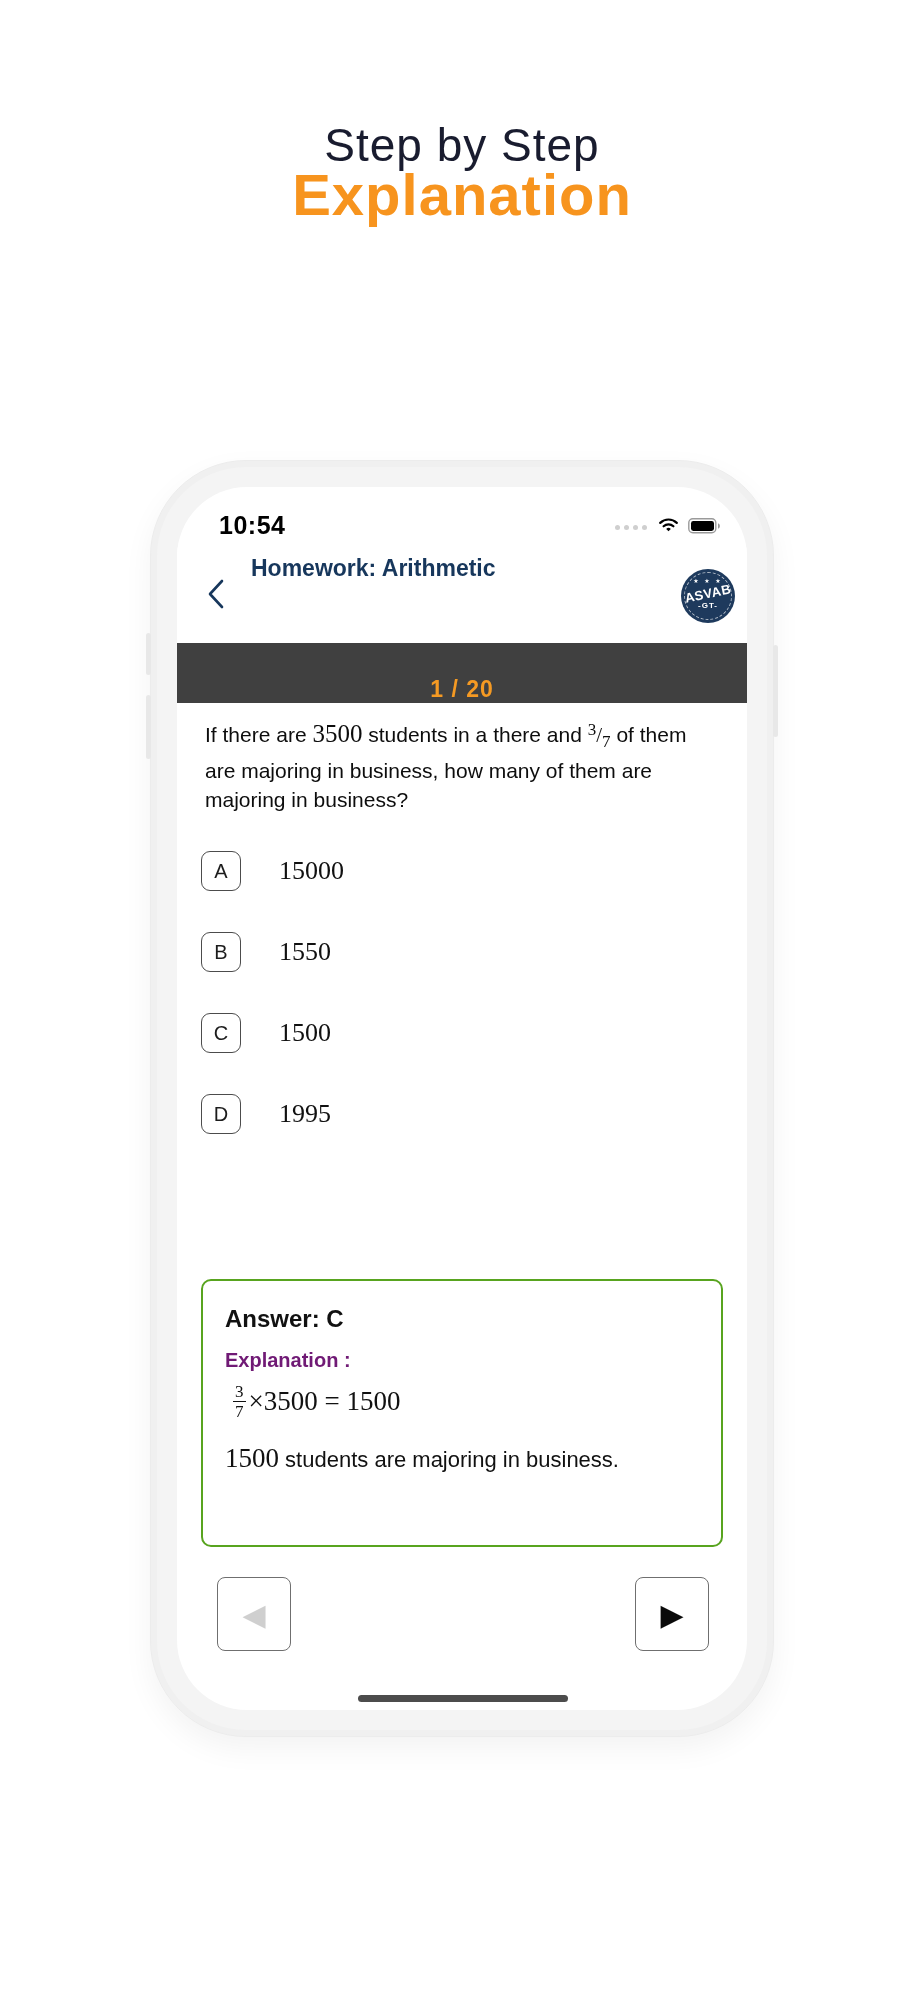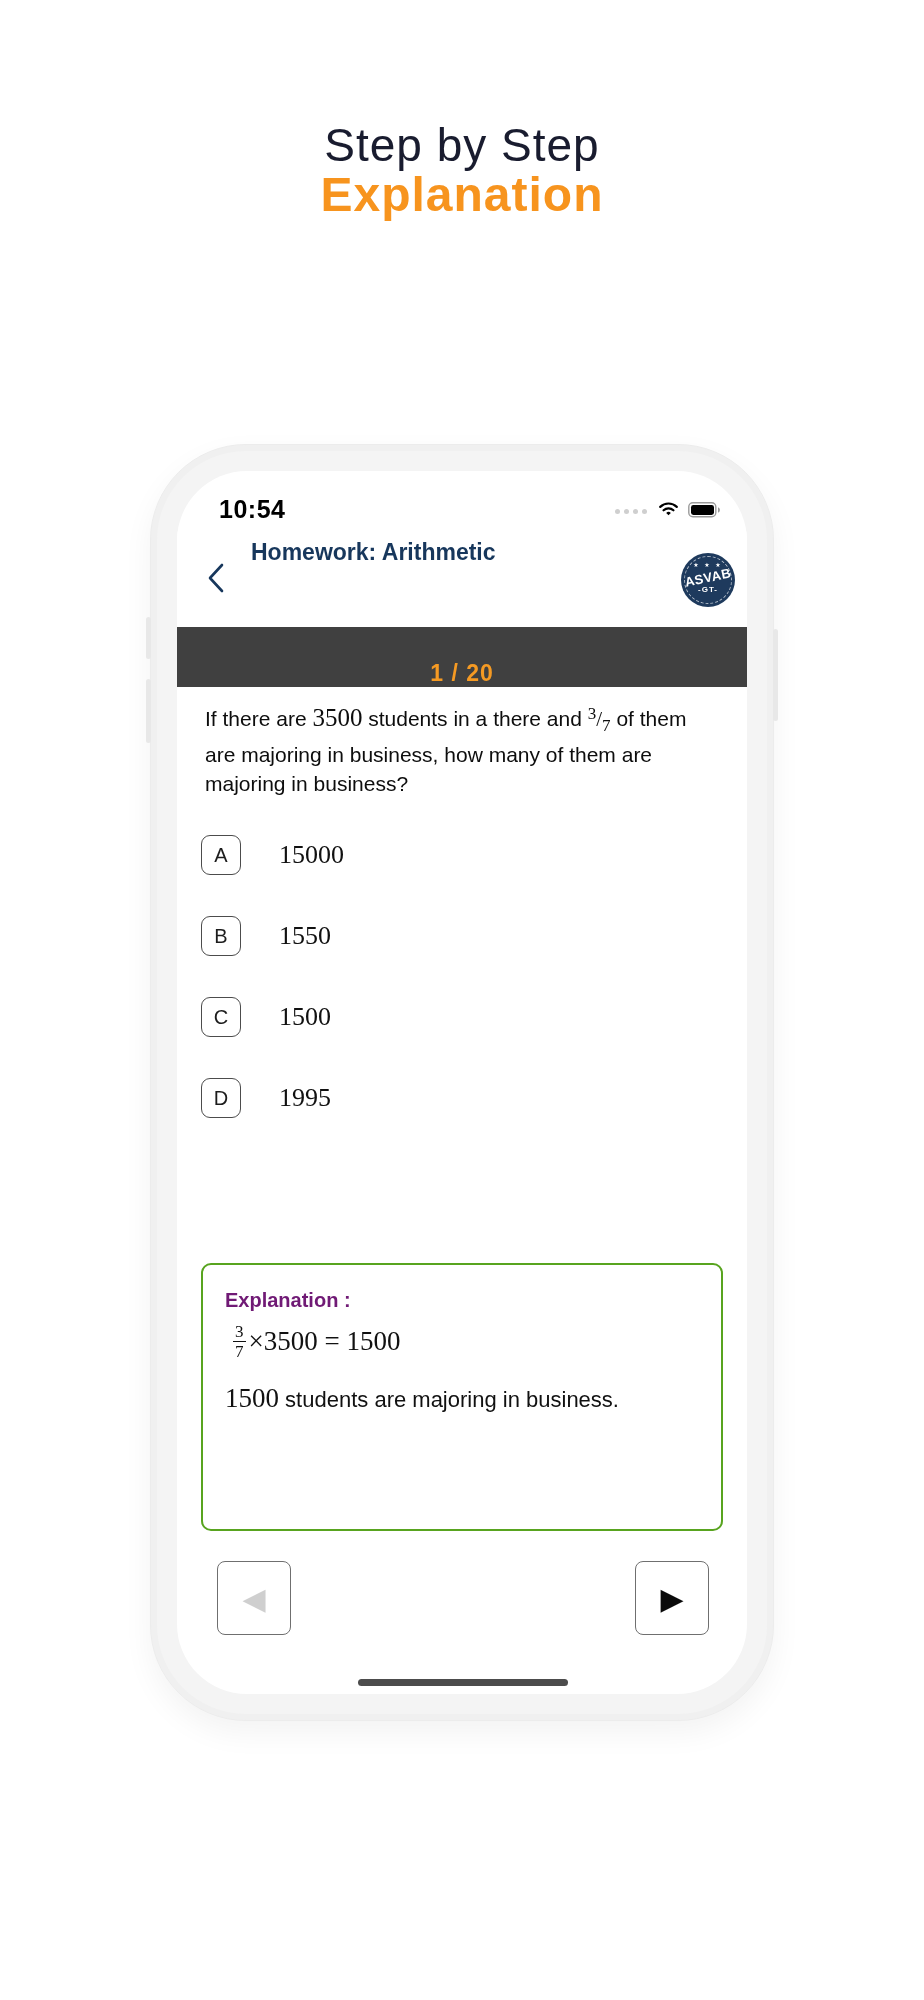--- a/index.html
+++ b/index.html
@@ -1,24 +1,24 @@
 <!DOCTYPE html>
 <html><head>
 <meta charset="utf-8">
 <style>
   * { margin:0; padding:0; box-sizing:border-box; }
   html,body { width:924px; height:2000px; background:#ffffff; font-family:"Liberation Sans", sans-serif; position:relative; }
 
   
   .hero { position:absolute; top:120px; left:0; width:924px; text-align:center; }
   .hero-line1 { font-size:46px; font-weight:500; color:#191c2f; letter-spacing:1px; line-height:50px; }
-  .hero-line2 { font-size:48px; font-weight:800; color:#F7941E; letter-spacing:1px; line-height:50px; }
-
-  
-  .phone { position:absolute; left:150px; top:444px; width:624px; height:1277px;
+  .hero-line2 { font-size:58px; font-weight:800; color:#F7941E; letter-spacing:1px; line-height:50px; }
+
+  
+  .phone { position:absolute; left:150px; top:460px; width:624px; height:1277px;
            background:#f4f4f4; border:1px solid #ececec; border-radius:96px;
            box-shadow:0 12px 30px rgba(0,0,0,0.05), inset 0 0 0 6px #f0f0f0; }
   .side-btn { position:absolute; background:#e8e8e8; border-radius:3px; }
   .side-btn.l1 { left:-5px; top:172px; width:5px; height:42px; }
   .side-btn.l2 { left:-5px; top:234px; width:5px; height:64px; }
   .side-btn.r1 { right:-5px; top:184px; width:5px; height:92px; }
 
   .screen { position:absolute; left:26px; top:26px; right:26px; bottom:26px;
             background:#ffffff; border-radius:70px; overflow:hidden; }
 
@@ -171,20 +171,21 @@
       <span class="opt-box">C</span>
       <span class="opt-val">1500</span>
     </div>
     <div class="option opt-d">
       <span class="opt-box">D</span>
       <span class="opt-val">1995</span>
     </div>
 
 
     <div class="answer-panel">
+      <div class="ans-line">Answer: C</div>
       <div class="expl-line">Explanation :</div>
       <div class="equation">
         <span class="frac">
           <span class="num">3</span>
           <span class="den">7</span>
         </span>
           <span>×</span>
           <span>3500</span>
           <span style="white-space:pre;"> = </span>
           <span>1500</span>

